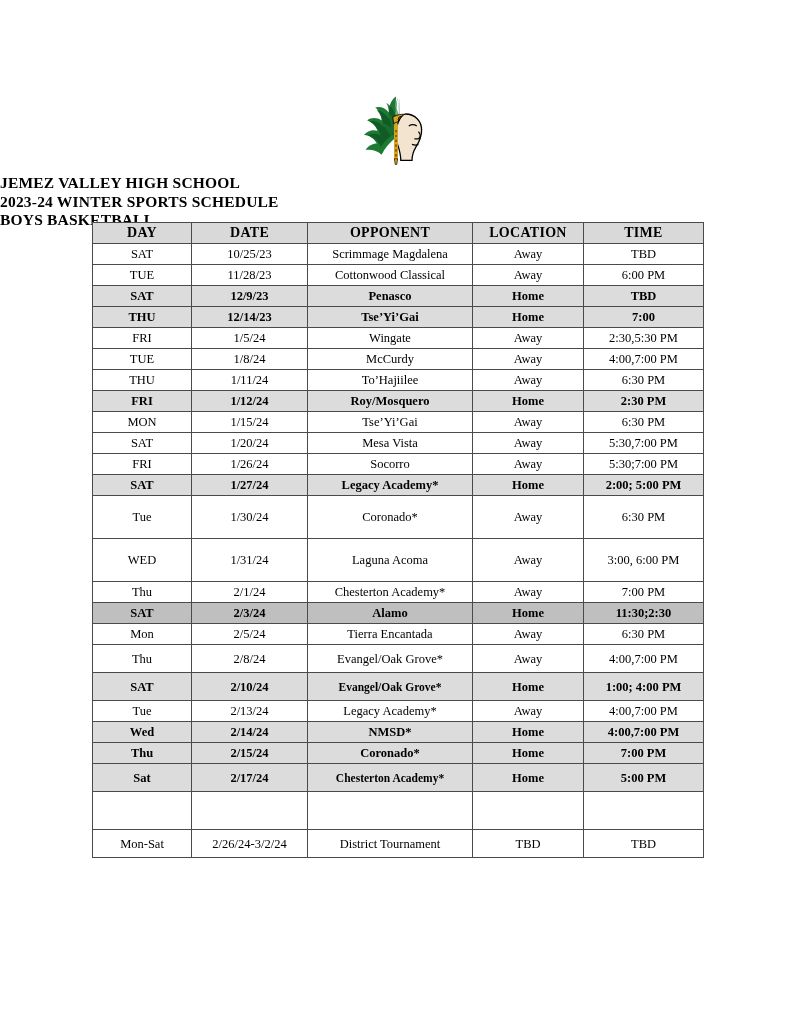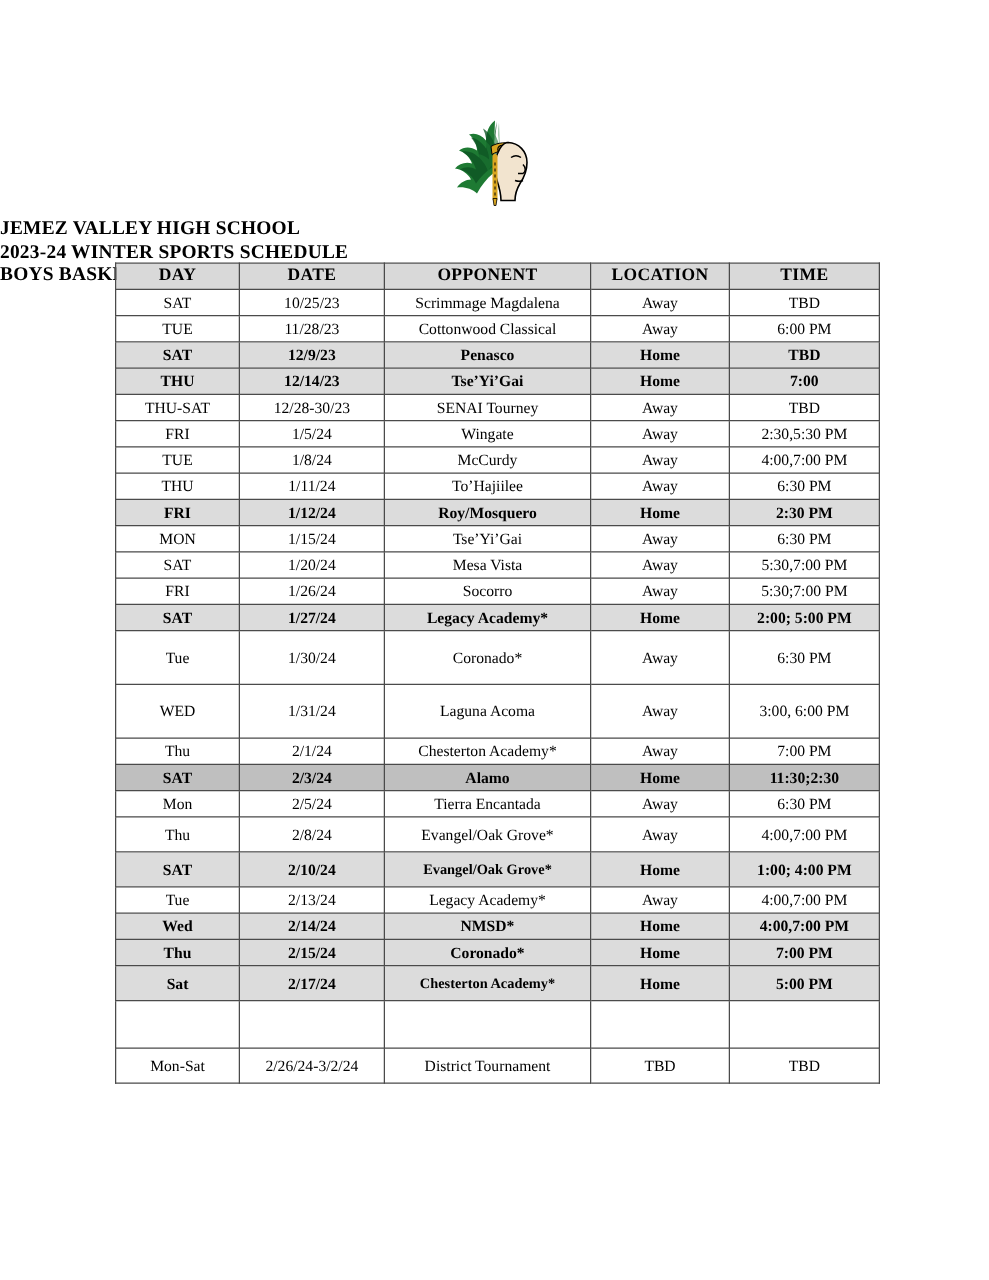--- a/index.html
+++ b/index.html
@@ -50,21 +50,21 @@
     font-size: 15.5px;
     letter-spacing: 0.2px;
     line-height: 18.5px;
     white-space: nowrap;
   }
 
   
   .table-wrap {
     position: absolute;
     left: 92px;
-    top: 210px;
+    top: 222px;
     width: 611px;
   }
   table.sched {
     border-collapse: collapse;
     width: 611px;
     table-layout: fixed;
   }
   table.sched col.c-day   { width: 99px; }
   table.sched col.c-date  { width: 116px; }
   table.sched col.c-opp   { width: 165px; }
@@ -174,27 +174,20 @@
             <td>TBD</td>
           </tr>
           <tr class="r-shade ">
             <td>THU</td>
             <td>12/14/23</td>
             <td>Tse’Yi’Gai</td>
             <td>Home</td>
             <td>7:00</td>
           </tr>
           <tr class="r-plain ">
-            <td>THU-SAT</td>
-            <td>12/28-30/23</td>
-            <td>SENAI Tourney</td>
-            <td>Away</td>
-            <td>TBD</td>
-          </tr>
-          <tr class="r-plain ">
             <td>FRI</td>
             <td>1/5/24</td>
             <td>Wingate</td>
             <td>Away</td>
             <td>2:30,5:30 PM</td>
           </tr>
           <tr class="r-plain ">
             <td>TUE</td>
             <td>1/8/24</td>
             <td>McCurdy</td>

